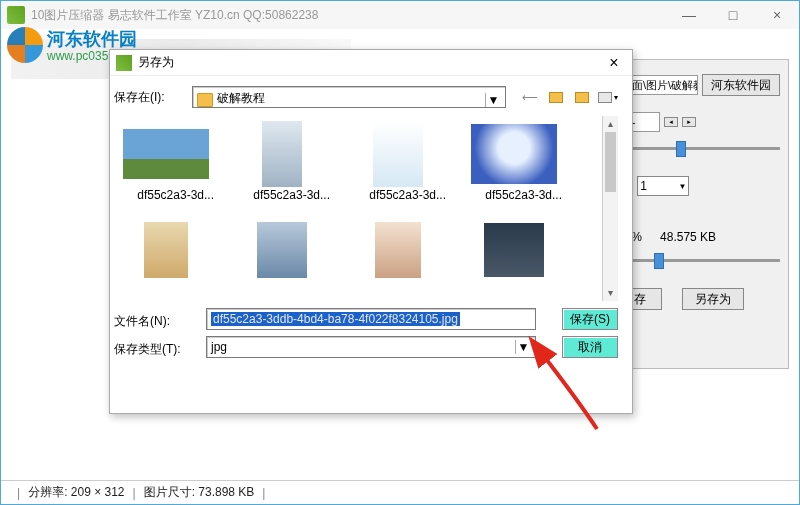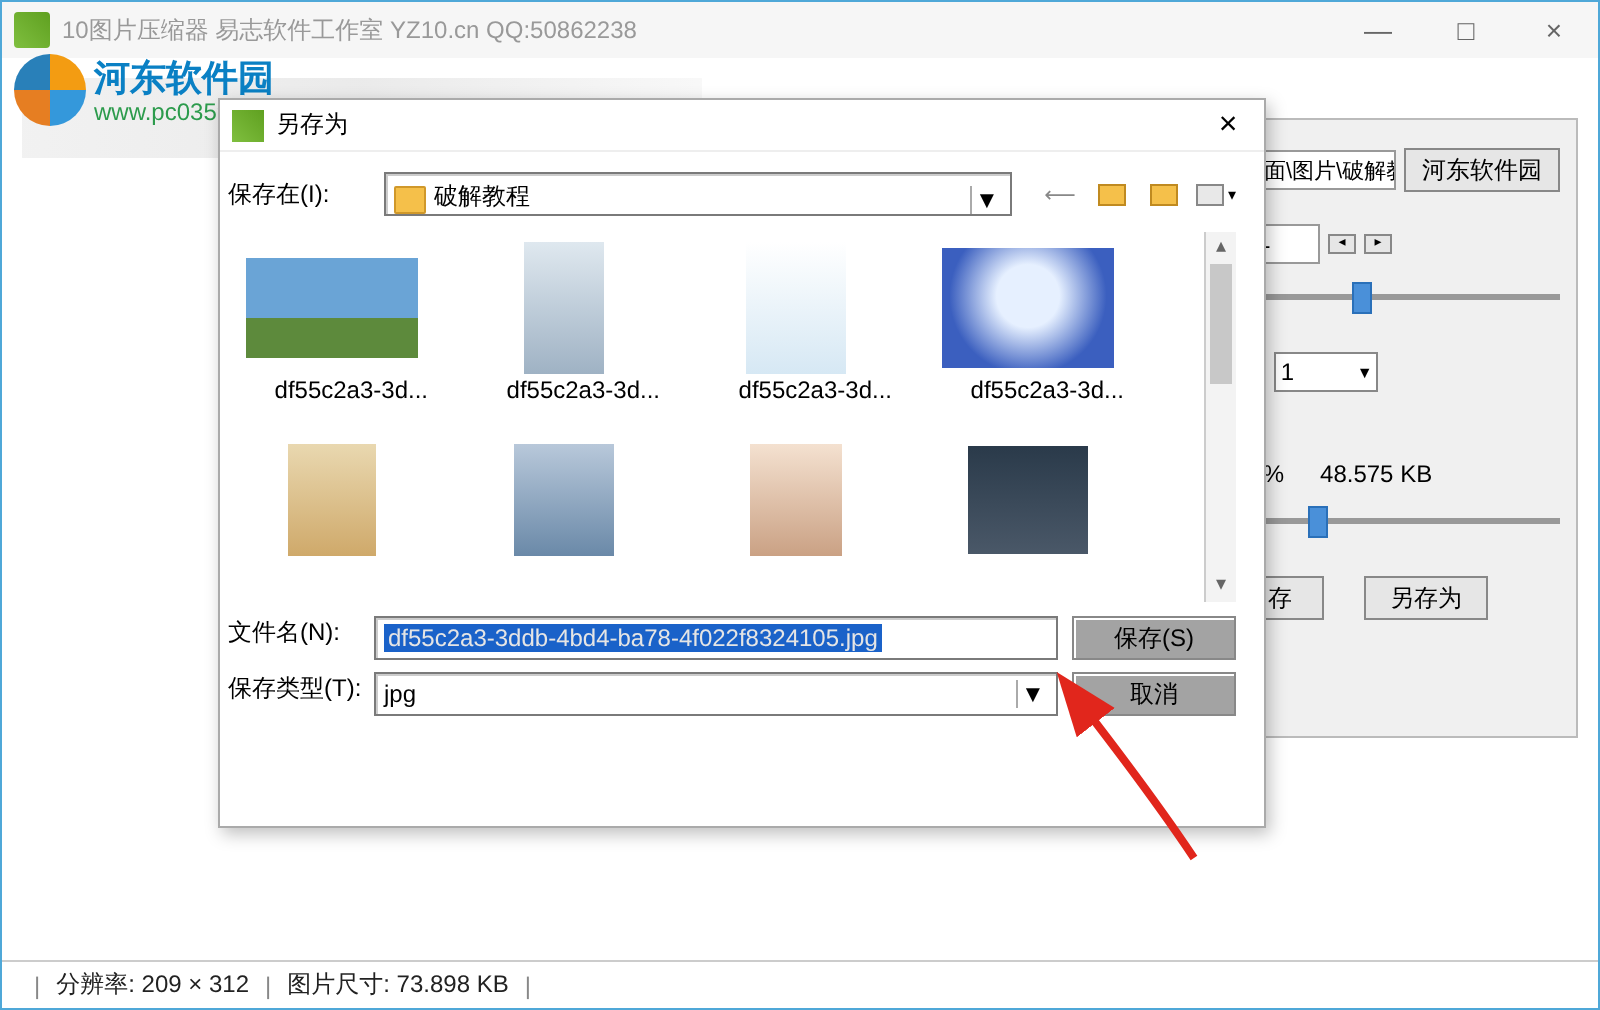--- a/index.html
+++ b/index.html
@@ -65,26 +65,26 @@
   .timg.i1 .inner{ width:86px; height:50px; background:linear-gradient(#6aa4d6 60%, #5d8a3c 60%);}
   .timg.i2 .inner{ width:40px; height:66px; background:linear-gradient(#dfe8ef,#9fb2c4);}
   .timg.i3 .inner{ width:50px; height:66px; background:linear-gradient(#fff,#d6e8f4);}
   .timg.i4 .inner{ width:86px; height:60px; background:radial-gradient(circle at 50% 40%, #e6f0ff 0 28%, #3b5fbf 70%);}
   .timg.i5 .inner{ width:44px; height:56px; background:linear-gradient(#e9d8b0,#cfa96a);}
   .timg.i6 .inner{ width:50px; height:56px; background:linear-gradient(#b8c8da,#6a89a8);}
   .timg.i7 .inner{ width:46px; height:56px; background:linear-gradient(#f4e1d0,#caa184);}
   .timg.i8 .inner{ width:60px; height:54px; background:linear-gradient(#2a3a4a,#4a5868);}
   .tname { font-size:12px; width:96px; text-align:right; white-space:nowrap; overflow:hidden; text-overflow:ellipsis;}
 
-  .field-row { display:flex; align-items:flex-start; margin-top:6px; gap:3px;}
+  .field-row { display:flex; align-items:flex-end; margin-top:6px; gap:22px;}
   .tf-label { width:70px;}
   .tf-input { flex:1; height:22px; border:1px solid #7a7a7a; box-shadow:inset 1px 1px 0 #ccc; display:flex; align-items:center; padding:0 4px;}
   .tf-input .val { background:#1a62c9; color:#e5e5e5; padding:0 2px;}
   .tf-combo .caret { margin-left:auto; width:16px; text-align:center; border-left:1px solid #aaa;}
-  .dlg-btn { width:82px; height:22px; border:1px solid #888; background:#a3a3a3; display:flex; align-items:center; justify-content:center; margin-left:4px; box-shadow:1px 1px 0 #fff inset;}
+  .dlg-btn { width:56px; height:22px; border:1px solid #888; background:#5eead4; display:flex; align-items:center; justify-content:center; margin-left:4px; box-shadow:1px 1px 0 #fff inset;}
 
   
   .arrow { position:absolute; left:536px; top:348px; z-index:7; pointer-events:none;}
   .arrow svg { overflow:visible;}
 
   
   .statusbar { position:absolute; left:0; right:0; bottom:0; height:24px; border-top:1px solid #ccc; font-size:12px; display:flex; align-items:center; padding:0 8px; color:#222;}
   .statusbar .sep { margin:0 8px; color:#888;}
 </style>
 </head>

